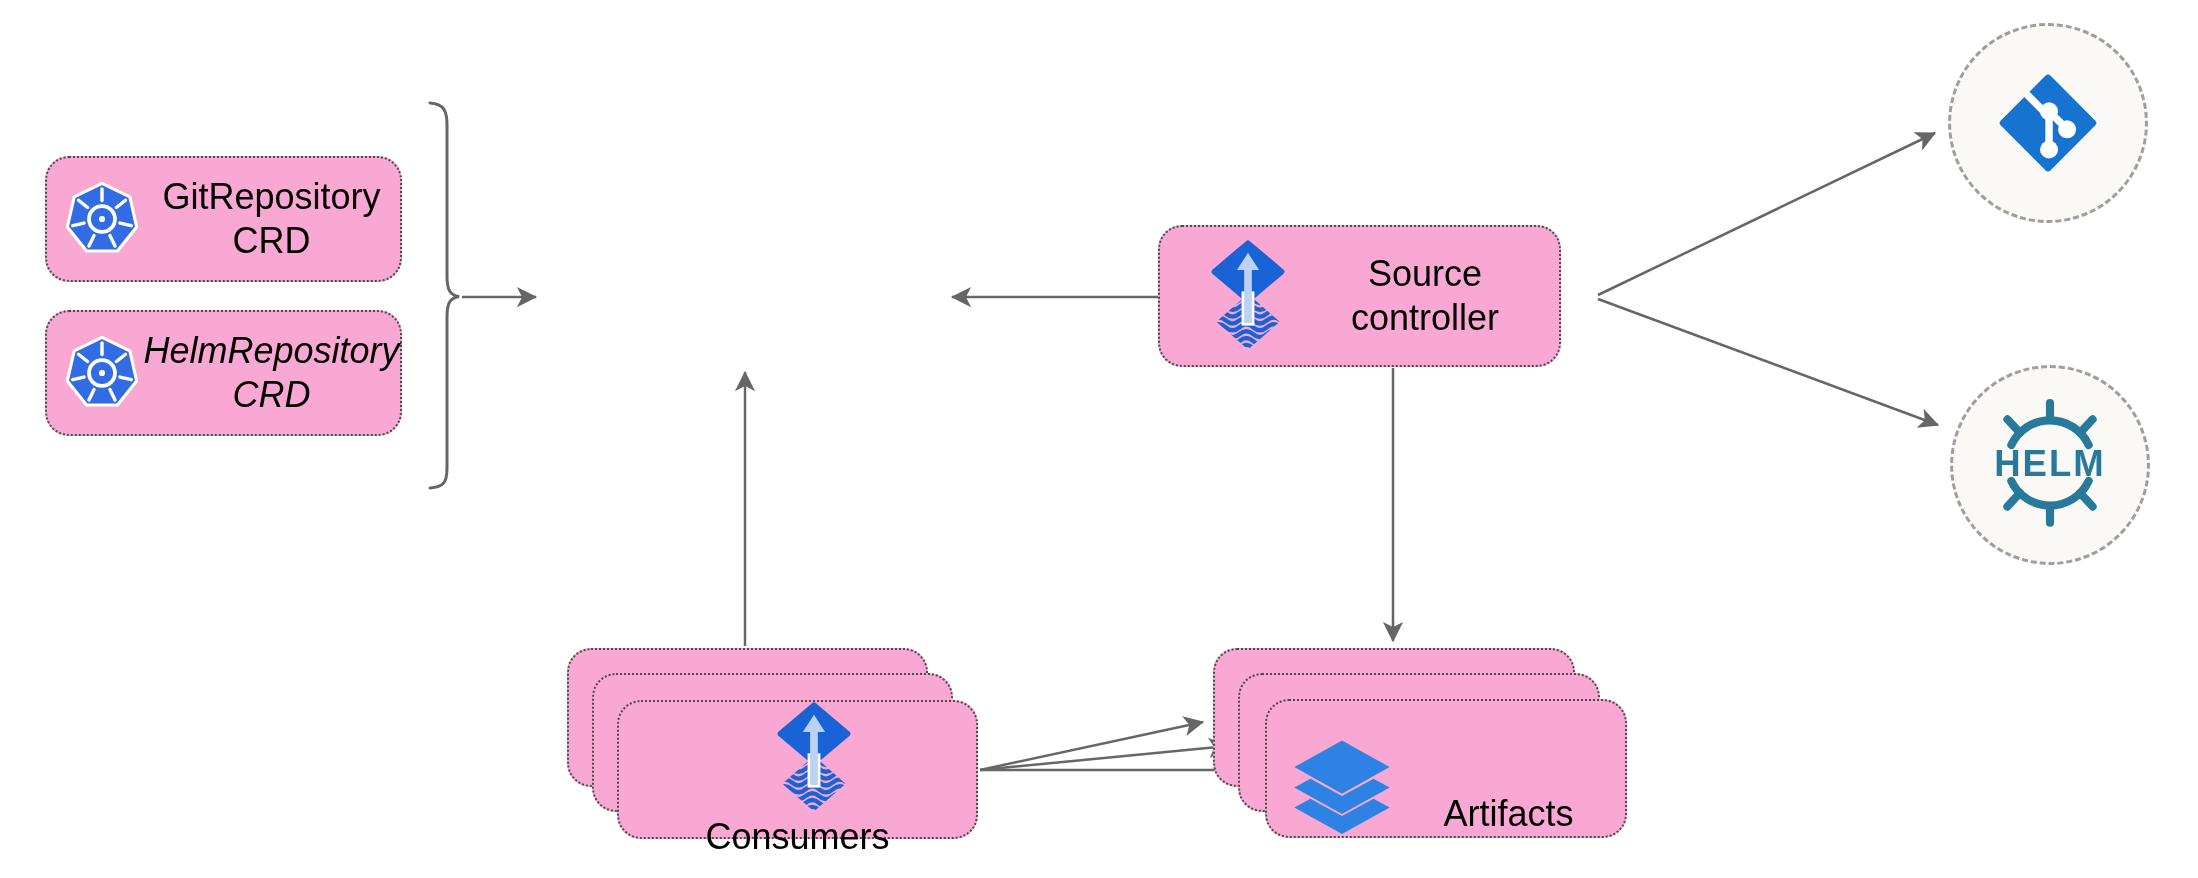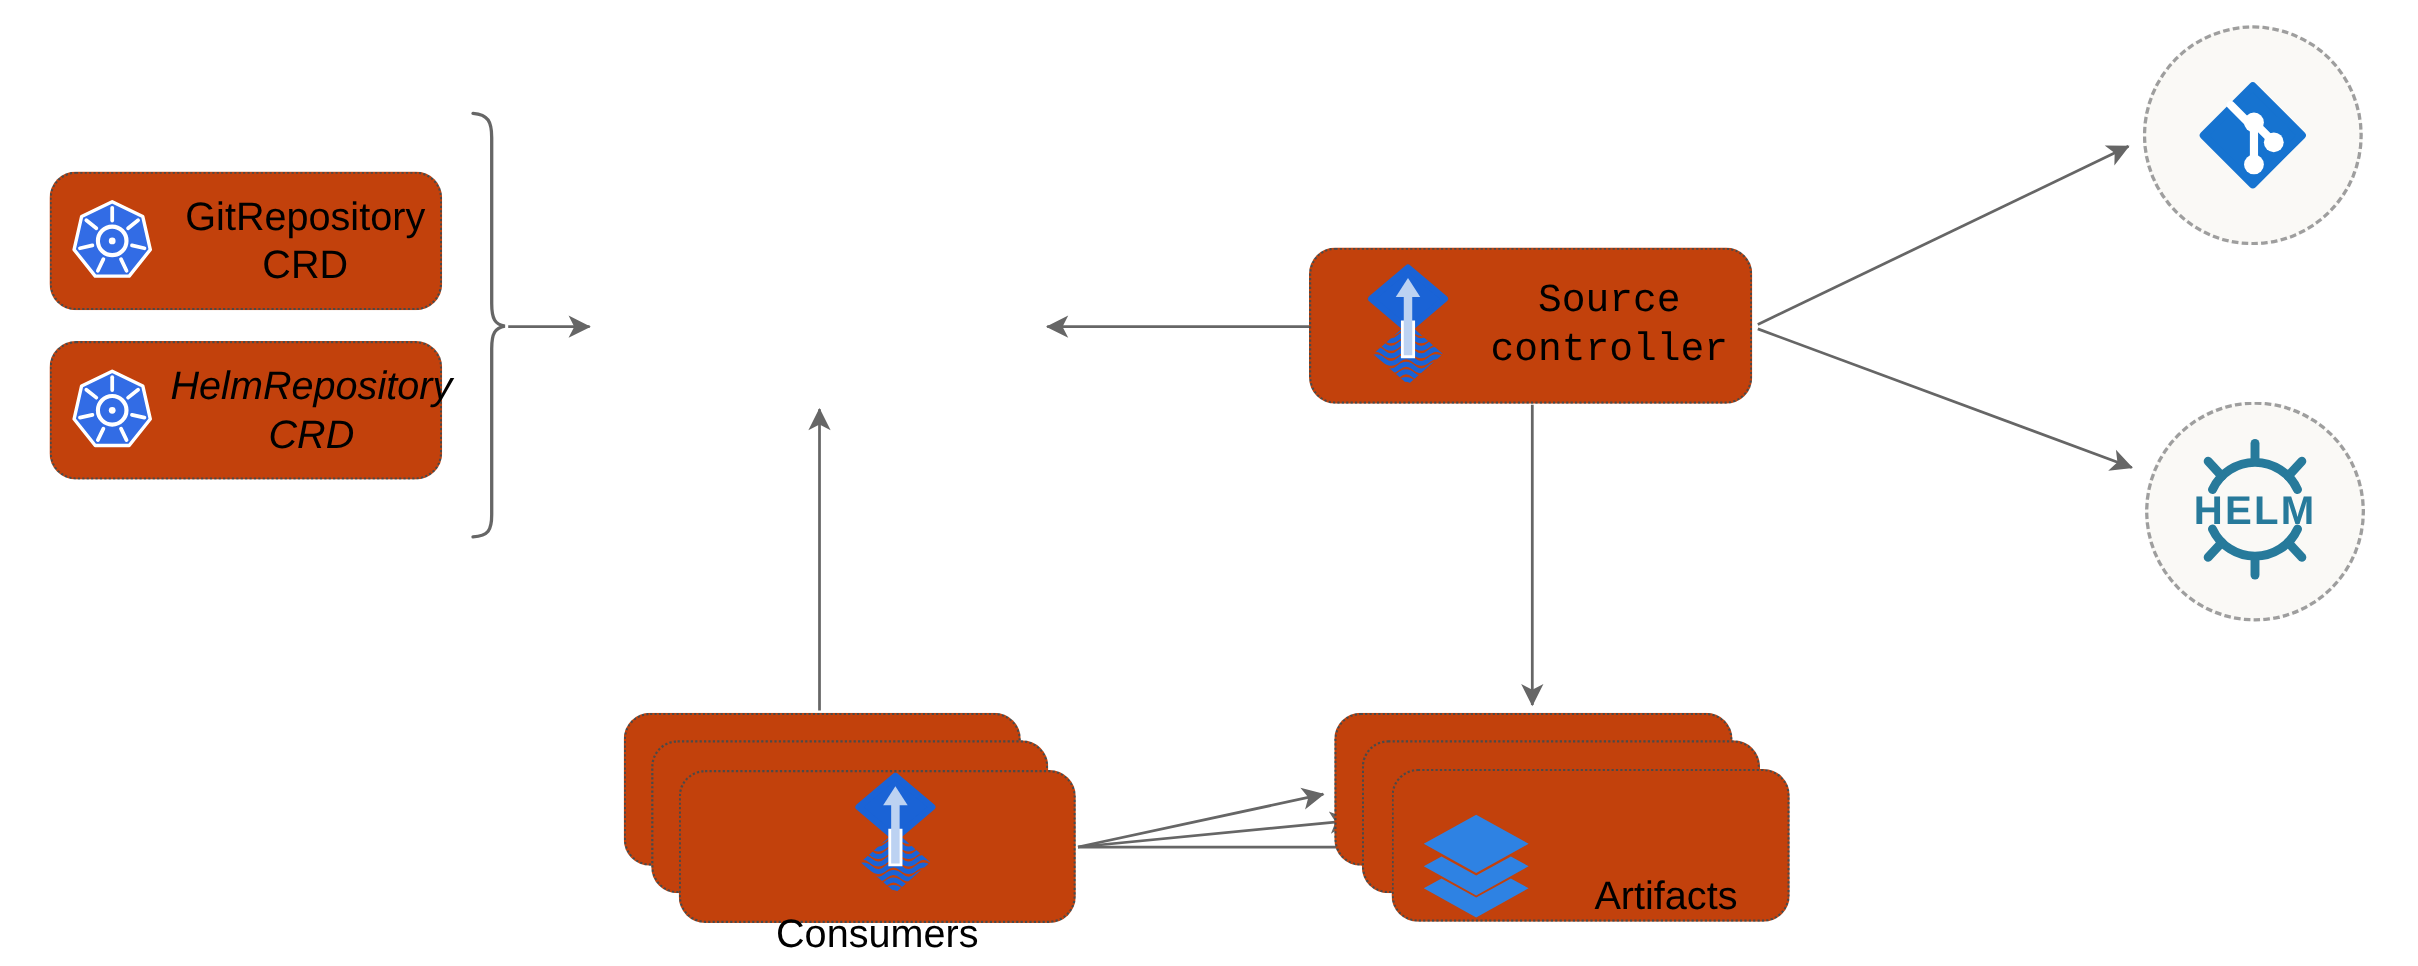--- a/index.html
+++ b/index.html
@@ -1,34 +1,34 @@
 <!DOCTYPE html>
 <html><head>
 <meta charset="utf-8">
 <style>
   html,body{margin:0;padding:0;background:#ffffff;}
   body{width:2198px;height:878px;position:relative;overflow:hidden;
        font-family:"Liberation Sans",sans-serif;}
   .stage{position:absolute;left:0;top:0;width:2198px;height:878px;}
   svg.edges{position:absolute;left:0;top:0;z-index:1;}
-  .node,.layer{position:absolute;background:#c2410c;border:2px dotted #4A4A4A;
-       border-radius:24px;box-sizing:border-box;z-index:2;gap:12px;}
+  .node,.layer{position:absolute;background:#f9a8d4;border:2px dotted #4A4A4A;
+       border-radius:24px;box-sizing:border-box;z-index:2;}
   .node{display:flex;align-items:center;}
   .layer{z-index:2;}
   .node .label{flex:1;text-align:center;font-size:36px;line-height:1.22;
        color:#000;white-space:pre-line;}
   .icon{display:flex;align-items:center;justify-content:center;flex:0 0 auto;}
   .endpoint{position:absolute;background:#FAF9F6;border:3px dashed #9E9E9E;
        border-radius:50%;box-sizing:border-box;display:flex;align-items:center;
        justify-content:center;z-index:2;}
   
   #git-crd{left:45px;top:156px;width:357px;height:126px;}
   #helm-crd{left:45px;top:310px;width:357px;height:126px;font-style:italic;}
   #k8s-api{left:545px;top:226px;width:398px;height:139px;}
-  #src-ctrl{left:1190px;top:225px;width:403px;height:142px;font-family:Liberation Mono, monospace;}
+  #src-ctrl{left:1158px;top:225px;width:403px;height:142px;}
   #consumers-l1{left:567px;top:648px;width:361px;height:139px;}
   #consumers-l2{left:592px;top:673px;width:361px;height:139px;}
   #consumers{left:617px;top:700px;width:361px;height:139px;flex-direction:column;}
   #artifacts-l1{left:1213px;top:648px;width:362px;height:139px;}
   #artifacts-l2{left:1238px;top:673px;width:362px;height:139px;}
   #artifacts{left:1265px;top:699px;width:362px;height:139px;align-items:flex-end;}
   #git-circle{left:1948px;top:23px;width:200px;height:200px;}
   #helm-circle{left:1950px;top:365px;width:200px;height:200px;}
   #git-crd .icon,#helm-crd .icon{margin-left:14px;}
   #k8s-api .icon{margin-left:24px;}

